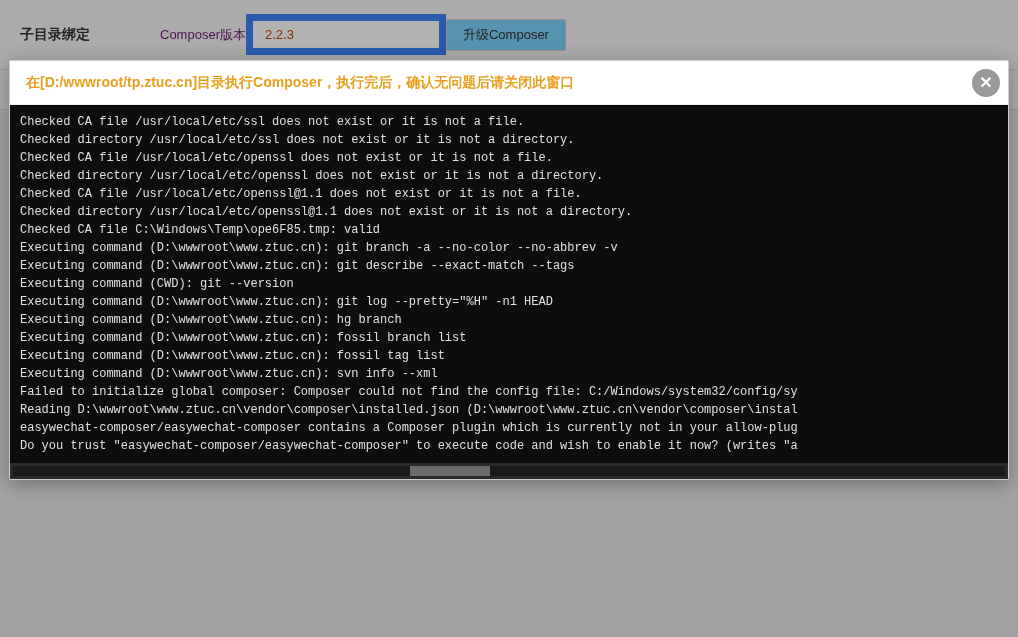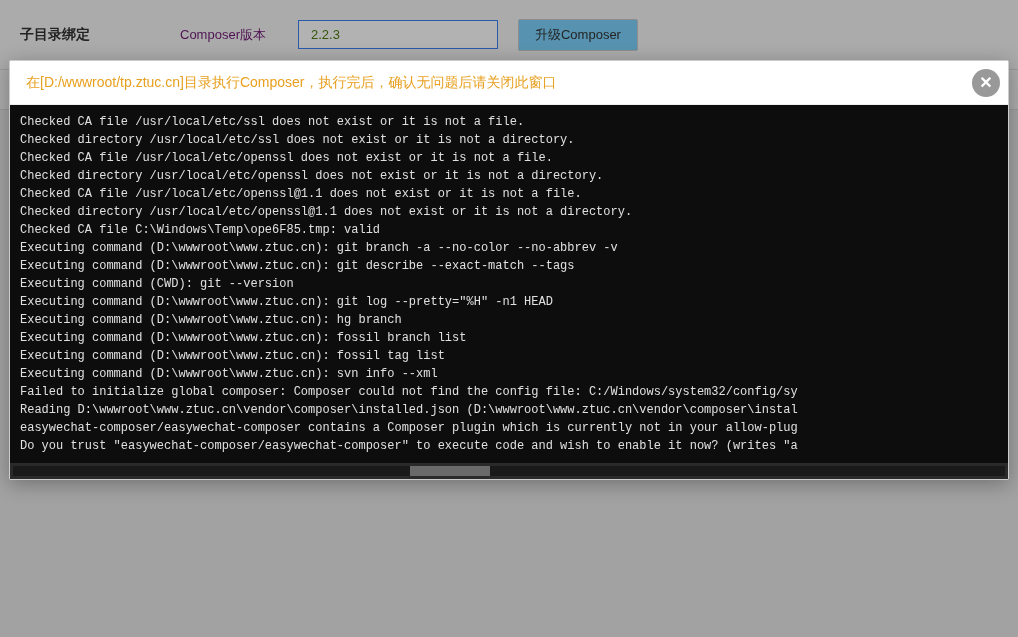--- a/index.html
+++ b/index.html
@@ -23,45 +23,43 @@
     
     .top-bar {
       position: absolute;
       top: 0; left: 0; right: 0;
       height: 70px;
       background: #f5f5f5;
       border-bottom: 1px solid #ddd;
       display: flex;
       align-items: center;
       padding: 0 20px;
-      gap: 20px;
     }
 
     .sidebar-label {
       color: #333;
       font-size: 14px;
       font-weight: bold;
       min-width: 80px;
     }
 
     .composer-version-label {
       color: #701a75;
       font-size: 13px;
       margin-left: 60px;
     }
 
     .version-input {
-      border: 1px solid #3b82f6;
+      border: 7px solid #3b82f6;
       background: white;
       padding: 6px 12px;
       font-size: 13px;
       width: 200px;
-      color: #4d7c0f;
+      color: #c2410c;
       outline: none;
-      margin-left: 12px;
     }
 
     .upgrade-btn {
       background: #7dd3fc;
       border: 1px solid #ccc;
       padding: 6px 16px;
       font-size: 13px;
       color: #333;
       cursor: pointer;
       border-radius: 2px;
@@ -103,21 +101,21 @@
     .modal-header {
       background: white;
       padding: 12px 40px 12px 16px;
       border-bottom: 1px solid #eee;
       position: relative;
     }
 
     .modal-title {
       color: #e8a020;
       font-size: 14px;
-      font-weight: normal;
+      font-weight: bold;
     }
 
     .modal-close {
       position: absolute;
       right: 8px;
       top: 50%;
       transform: translateY(-50%);
       width: 28px;
       height: 28px;
       border-radius: 50%;

